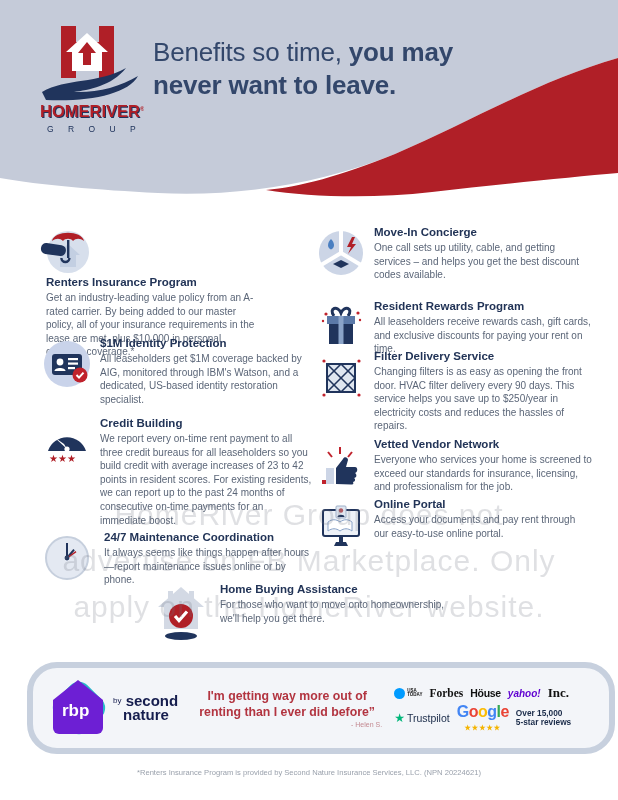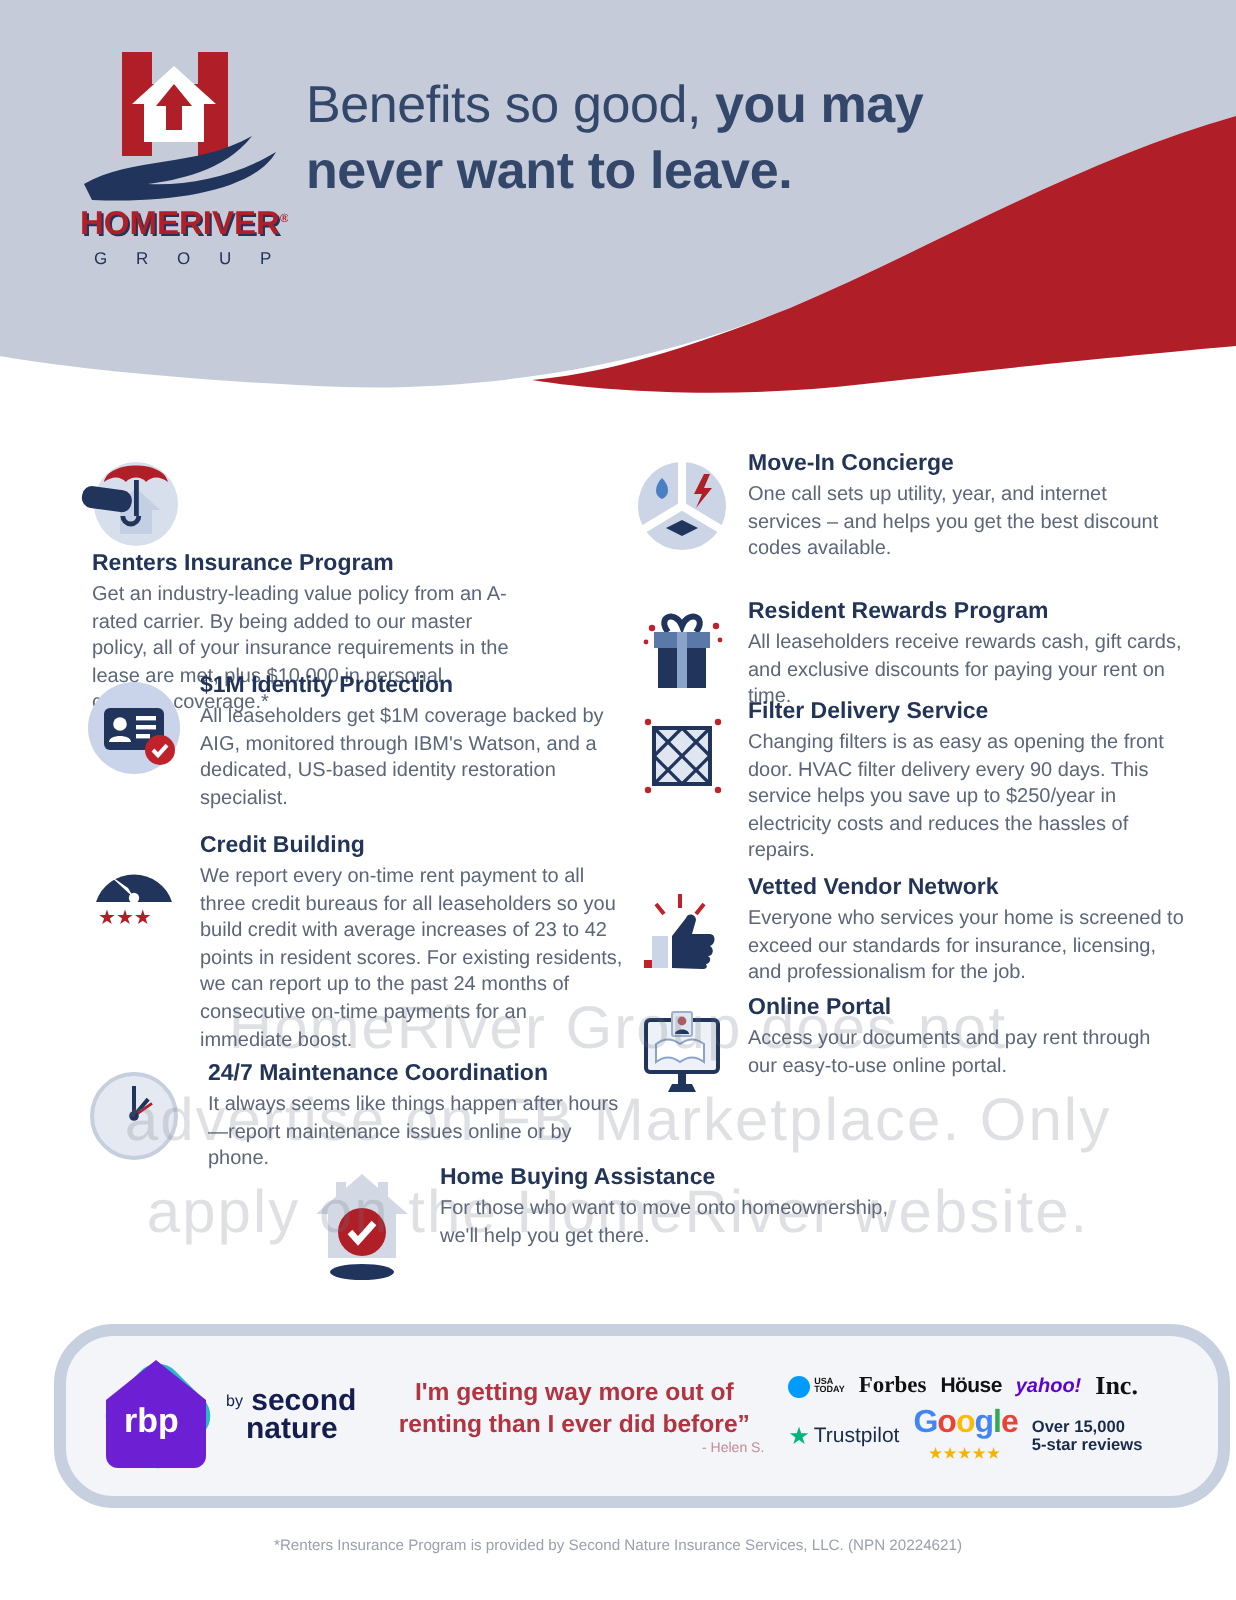--- a/index.html
+++ b/index.html
@@ -68,21 +68,21 @@
       <polygon points="49,7 70,26 64,26 64,45 34,45 34,26 28,26" fill="#ffffff"></polygon>
       <polygon points="49,16 58,27 53,27 53,39 45,39 45,27 40,27" fill="#b01f27"></polygon>
     </g>
     <path d="M4,66 C28,52 60,58 88,42 C74,60 50,64 36,66 C58,67 82,61 100,50 C90,68 52,76 8,74 Z" fill="#20345c"></path>
     <text x="3" y="92" font-size="16.5" font-weight="bold" fill="#20345c">HOMERIVER</text>
     <text x="2" y="91" font-size="16.5" font-weight="bold" fill="#b01f27"><tspan>HOMERIVER</tspan><tspan font-size="6" dy="-6">®</tspan></text>
     <text x="9" y="106" font-size="8.5" letter-spacing="6" fill="#20345c">G R O U P</text>
   </svg>
 
   <div class="headline">
-    <span>Benefits so good, </span><b>you may</b><br>
+    <span>Benefits so time, </span><b>you may</b><br>
     <b>never want to leave.</b>
   </div>
 
   <div class="item" style="left:40px;top:222px;width:276px;flex-direction:column;">
     <div class="icon">
       <svg viewBox="0 0 54 54" width="54" height="54">
         <circle cx="28" cy="30" r="21" fill="#d7dfec"></circle>
         <polygon points="28,22 40,33 36,33 36,45 20,45 20,33 16,33" fill="#c3cfe2"></polygon>
         <path d="M12,19 C14,8 42,8 44,19 C40,16 36,16 33,19 C31,16 25,16 23,19 C20,16 16,16 12,19 Z" fill="#b01f27"></path>
         <rect x="27" y="18" width="2.4" height="18" fill="#20345c"></rect>
@@ -156,21 +156,21 @@
           <line x1="27" y1="27" x2="7" y2="39"></line>
           <line x1="27" y1="27" x2="47" y2="39"></line>
         </g>
         <path d="M17,13 c4,4 4,9 0,10.5 c-4,-1.5 -4,-6.5 0,-10.5 Z" fill="#4a7fc1"></path>
         <polygon points="38,11 33,21 37,21 34,28 42,18 38,18 41,11" fill="#b01f27"></polygon>
         <polygon points="27,34 35,38 27,42 19,38" fill="#20345c"></polygon>
       </svg>
     </div>
     <div class="txt">
       <div class="ititle">Move-In Concierge</div>
-      <div class="ibody" style="width:218px;">One call sets up utility, year, and internet services – and helps you get the best discount codes available.</div>
+      <div class="ibody" style="width:218px;">One call sets up utility, cable, and getting services – and helps you get the best discount codes available.</div>
     </div>
   </div>
 
   <div class="item" style="left:314px;top:300px;width:282px;">
     <div class="icon">
       <svg viewBox="0 0 54 54" width="54" height="54">
         <circle cx="12" cy="14" r="1.6" fill="#c0222c"></circle>
           <circle cx="44" cy="13" r="1.6" fill="#c0222c"></circle>
         <circle cx="9" cy="21" r="1.2" fill="#c0222c"></circle>
           <circle cx="46" cy="20" r="1.2" fill="#c0222c"></circle>

